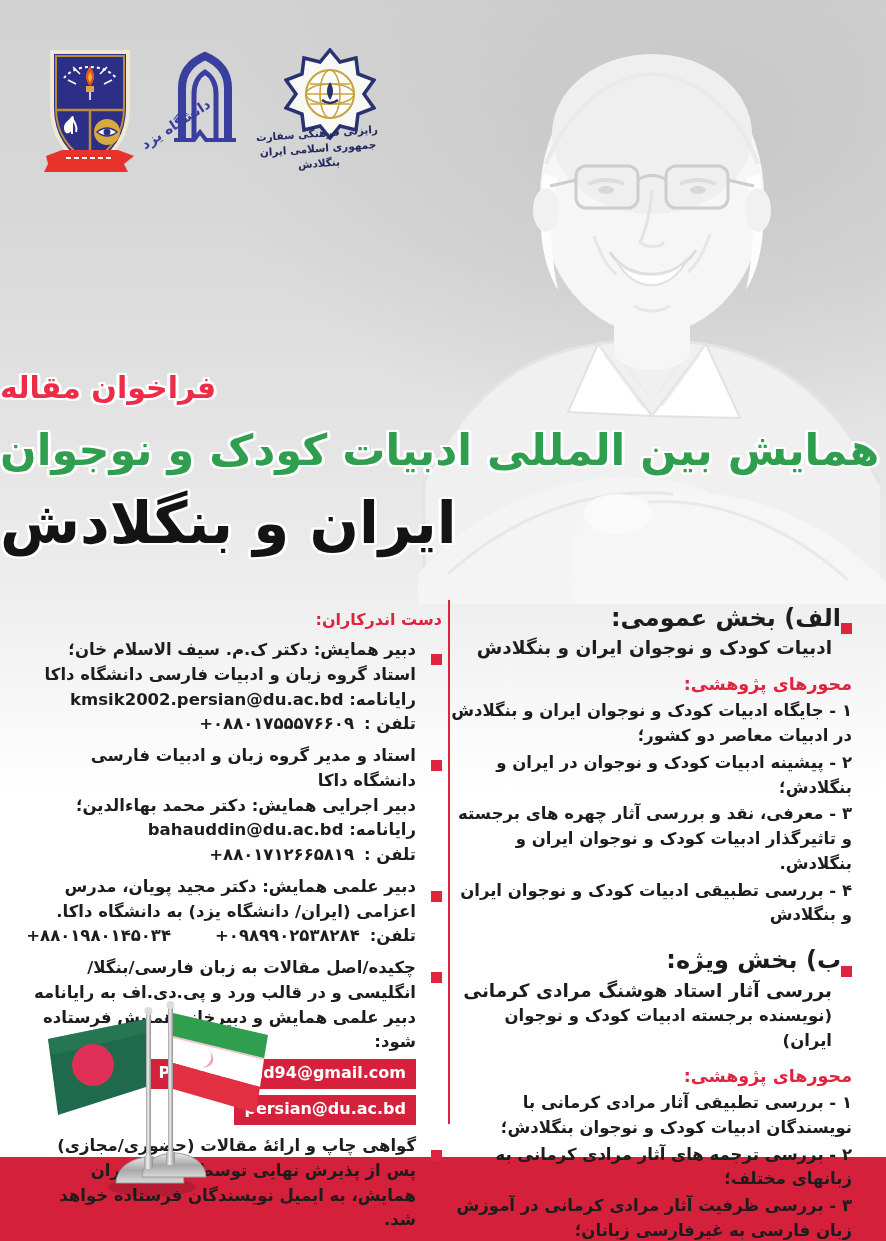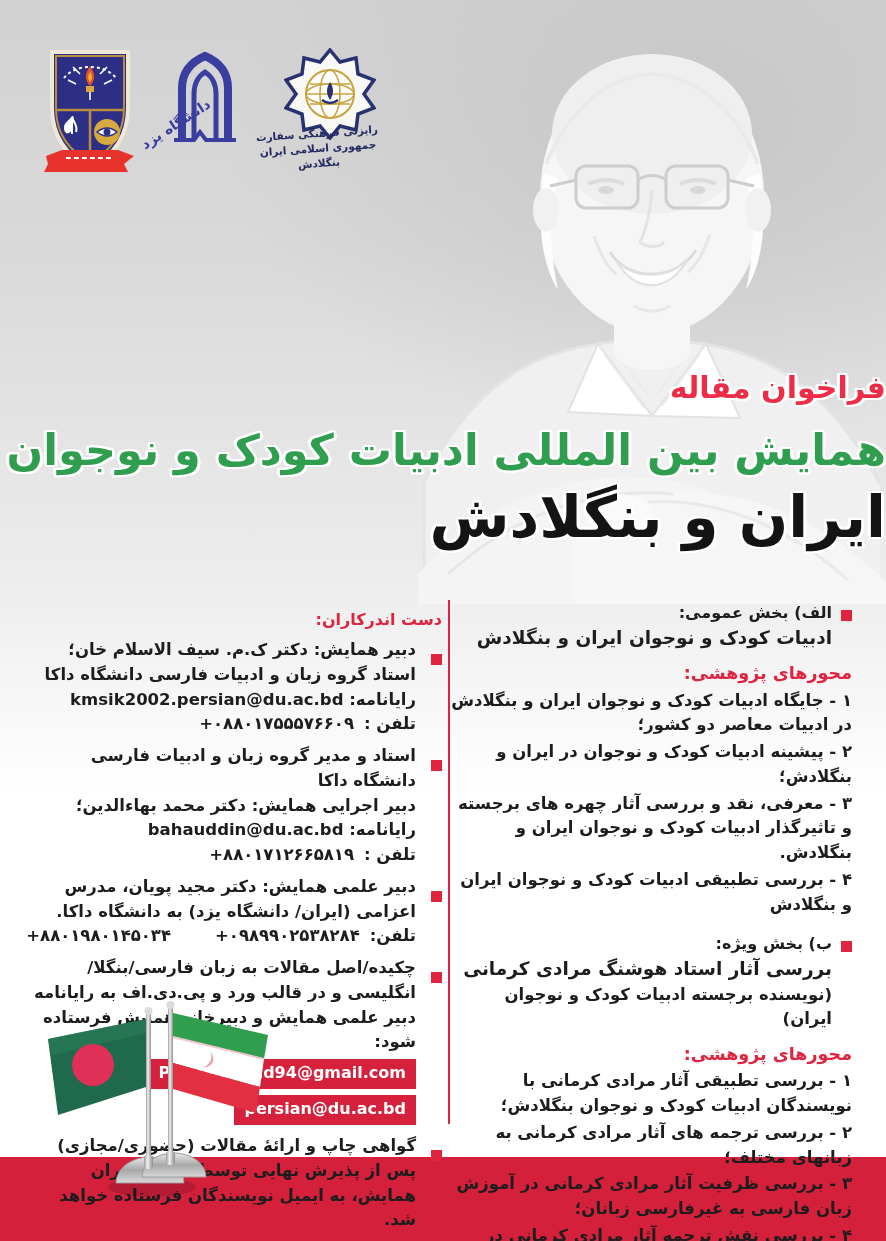--- a/index.html
+++ b/index.html
@@ -18,31 +18,31 @@
   .yazd-caption{
     position:absolute; left:-12px; top:68px; transform:rotate(-33deg);
     color:#3a3f9f; font-weight:bold; font-size:14px; white-space:nowrap; direction:rtl;
   }
   .iran-caption{
     position:absolute; left:-28px; top:78px; width:168px; transform:rotate(-4deg);
     color:#232a60; font-weight:bold; font-size:10.5px; line-height:1.45;
     text-align:center; direction:rtl;
   }
   
-  .title-block{position:absolute; left:0; right:0; top:370px; z-index:4; text-align:right; direction:rtl; font-weight:bold;}
+  .title-block{position:absolute; left:0; right:0; top:370px; z-index:4; text-align:left; direction:rtl; font-weight:bold;}
   .outline{text-shadow:2px 0 0 #fff,-2px 0 0 #fff,0 2px 0 #fff,0 -2px 0 #fff,2px 2px 0 #fff,-2px -2px 0 #fff,2px -2px 0 #fff,-2px 2px 0 #fff,3px 1px 0 #fff,-3px -1px 0 #fff;}
   .kicker{font-size:30px; color:#ee2c47;}
   .t1{font-size:43px; color:#2f9e4e; margin-top:20px;}
-  .t2{font-size:58px; color:#141414; margin-top:8px;padding-left:34px;}
+  .t2{font-size:58px; color:#141414; margin-top:14px;}
   
   .divider{position:absolute; left:448px; top:600px; width:2px; height:524px; background:#da2442; z-index:2;}
   .col{position:absolute; z-index:3; direction:rtl; text-align:right; color:#1d1d1d; font-weight:bold; font-size:16.5px; line-height:1.5;}
   .col-right{right:34px; top:602px; width:402px;}
   .col-left{left:28px; top:608px; width:414px;}
-  .sec-head{display:flex; gap:9px; align-items:flex-start; font-size:16px; line-height:1.35;}
+  .sec-head{display:flex; align-items:flex-end; font-size:24px; line-height:1.35;}
   .sq{width:11px; height:11px; background:#e02440; flex:none; margin-top:8px;}
   .sub{margin-right:20px; font-size:18.5px;}
   .subnote{margin-right:20px; font-size:16.5px;}
   .topics{color:#e02440; font-size:17.5px; margin:9px 0 2px;}
   .item{margin-bottom:2px;}
   .sec-b{margin-top:16px;}
   
   .org-head{color:#e02440; font-size:16px; margin-bottom:6px;}
   .entry{position:relative; padding-right:26px; margin-bottom:7px;}
   .entry > .sq{position:absolute; right:0; top:8px;}

